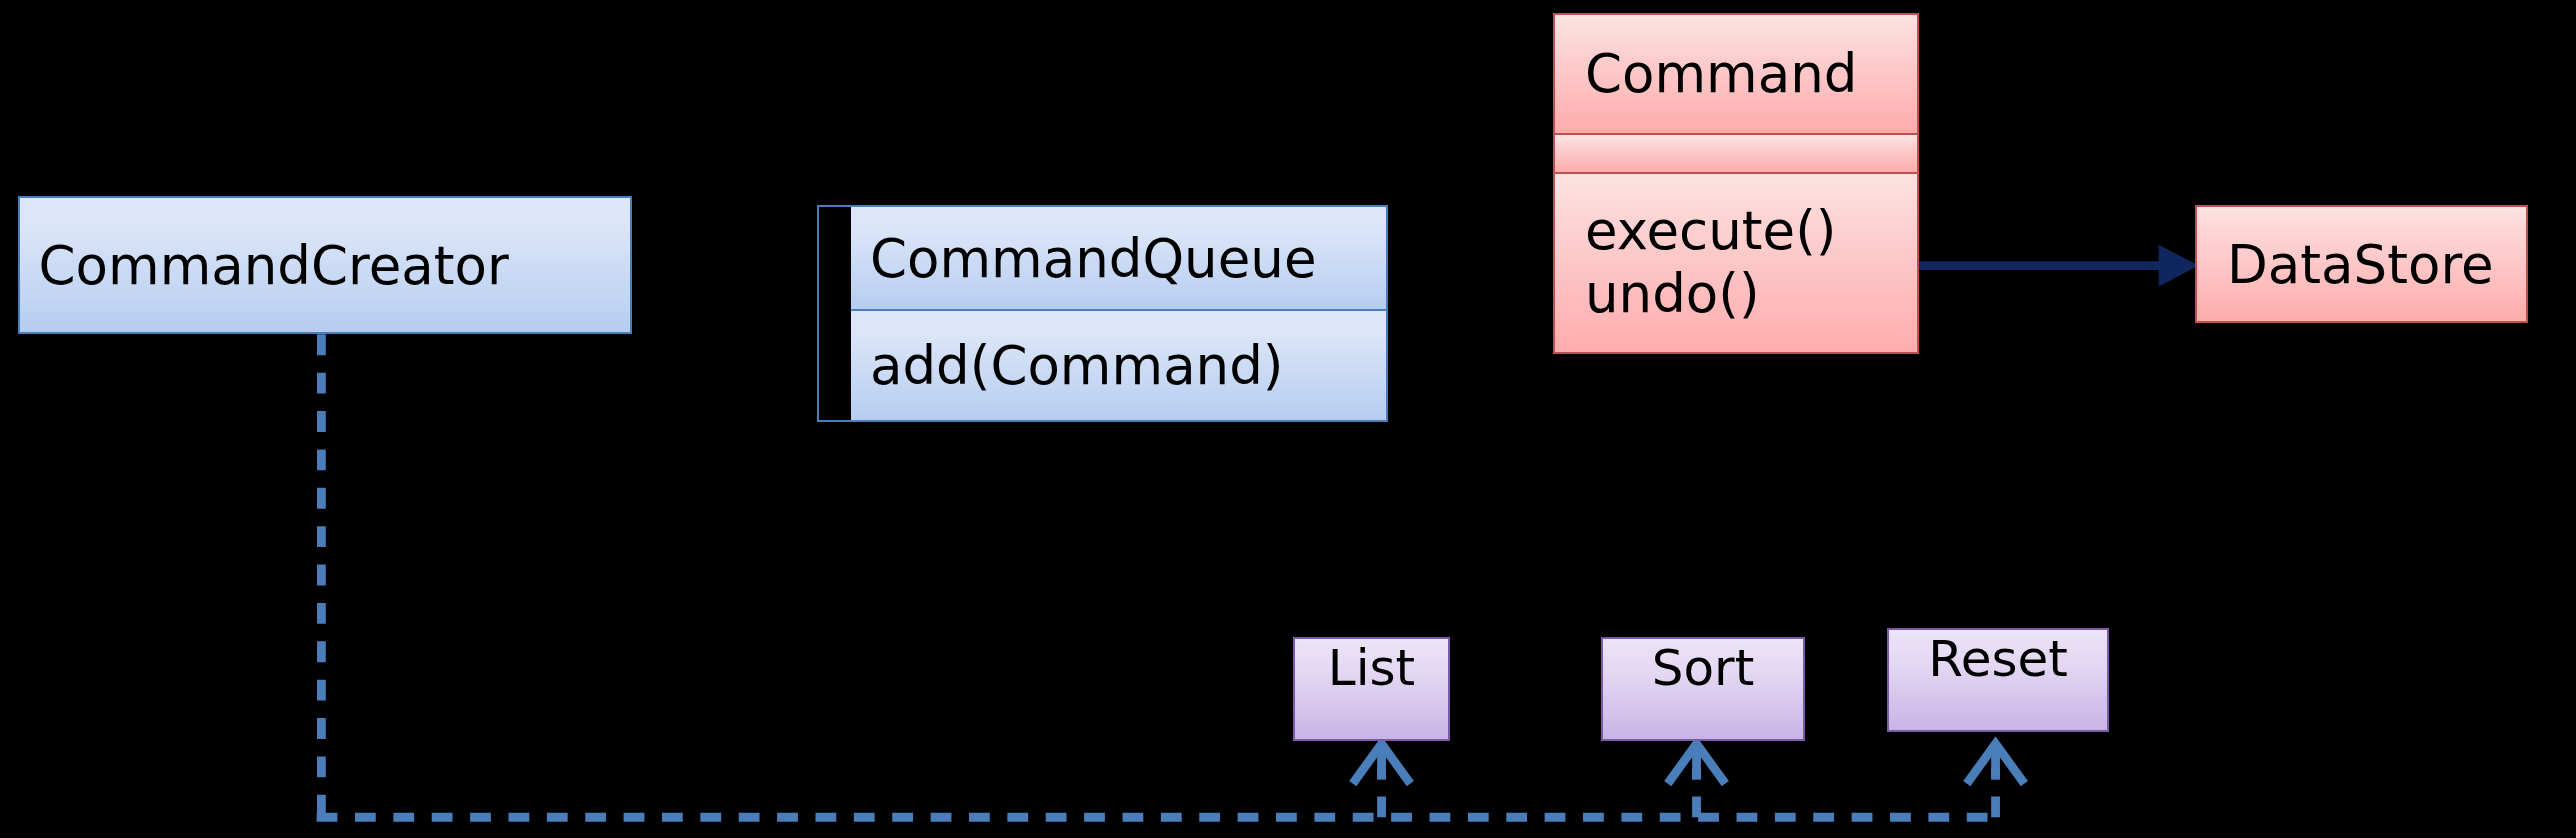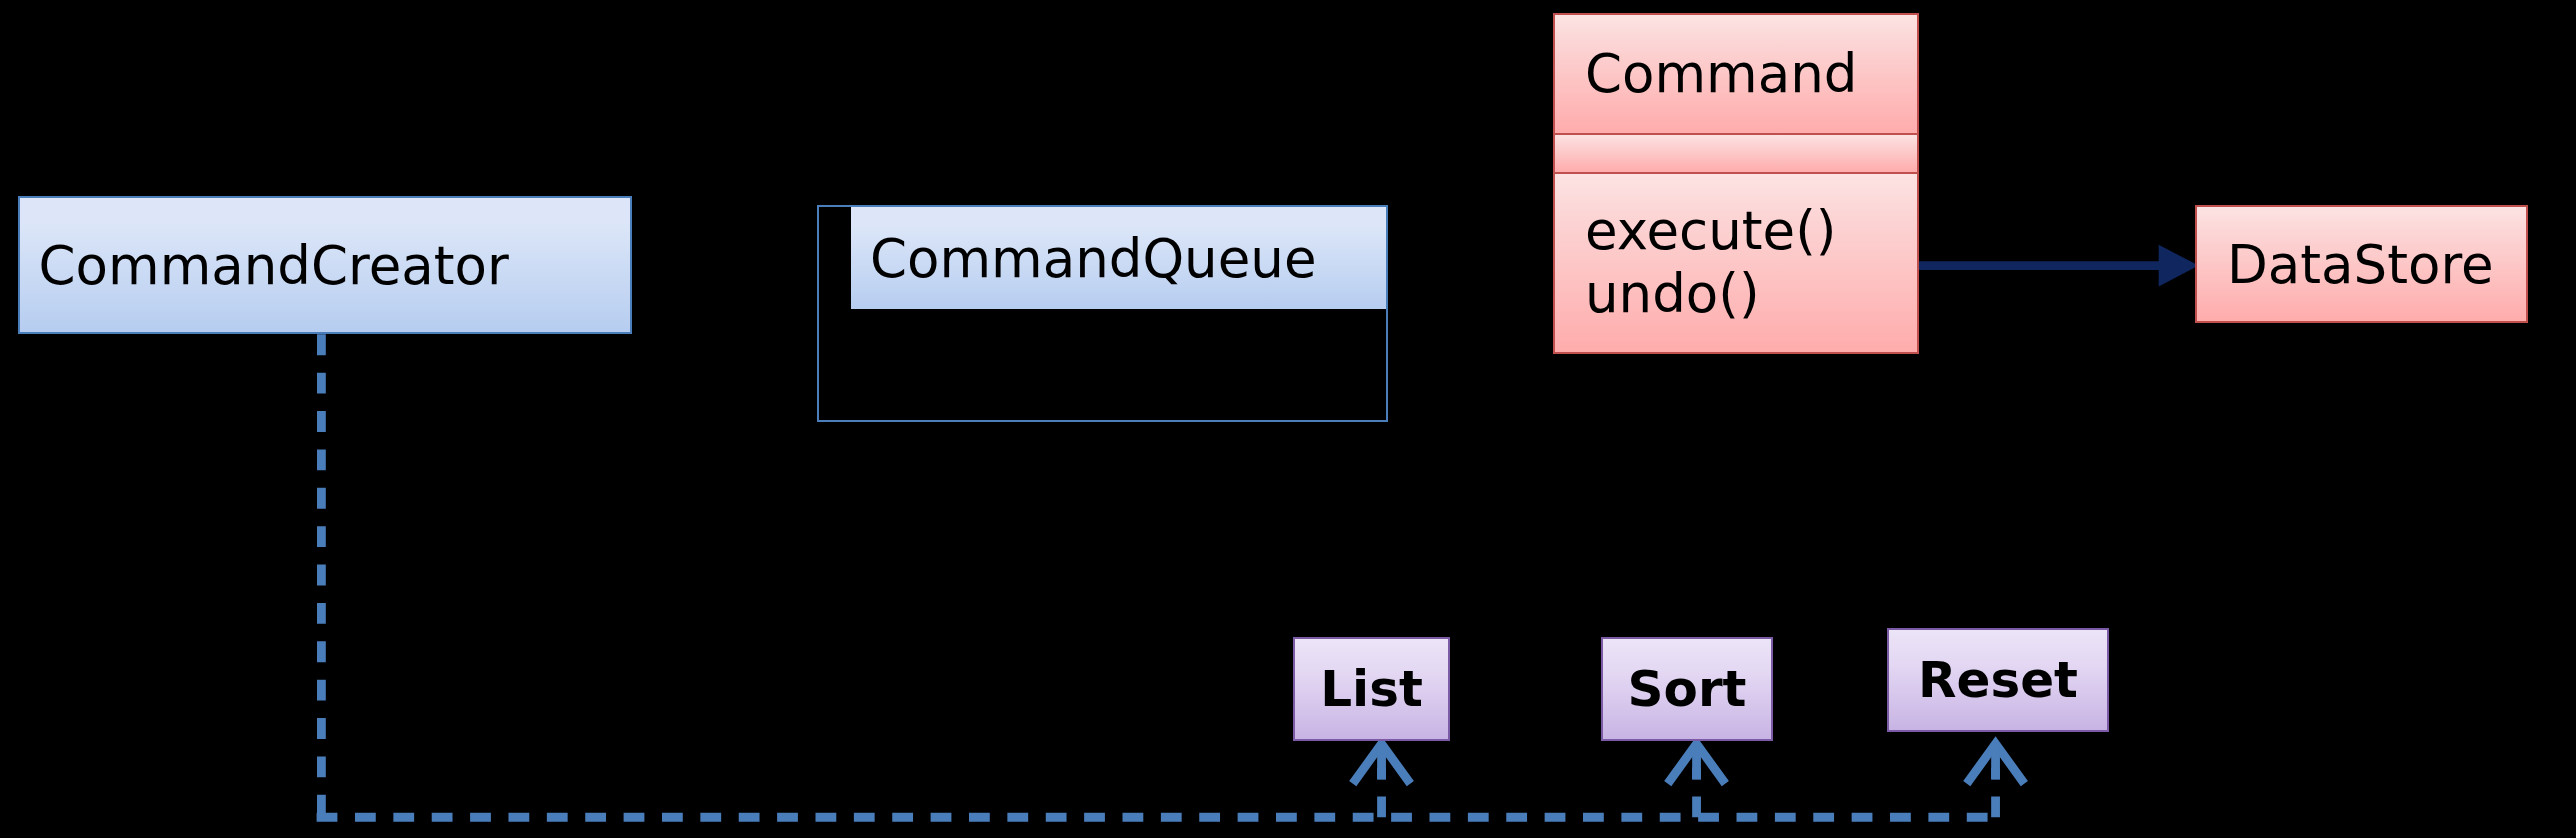--- a/index.html
+++ b/index.html
@@ -68,24 +68,22 @@
 
   
   .purple-box {
     position: absolute;
     box-sizing: border-box;
     border: 2.4px solid #7b5ba6;
     background: linear-gradient(to bottom, #ece4f7 0%, #e3d7f3 35%, #c8b4e4 100%);
     color: #000000;
     font-size: 50px;
     display: flex;
-    align-items: center;
     justify-content: center;
     white-space: pre;
-    font-weight: bold;
   }
 
   
   #connectors {
     position: absolute;
     left: 0;
     top: 0;
     width: 2576px;
     height: 839px;
     pointer-events: none;
@@ -130,40 +128,41 @@
       <line x1="2496" y1="930" x2="2496" y2="975"></line>
     </g>
   </svg>
 
   <div class="uml-box blue-box" style="left:17.6px; top:196px; width:614px; height:138px;">
     <div class="compartment" style="flex:1 1 auto;">CommandCreator</div>
   </div>
 
   <div class="uml-box blue-box" style="left:817px; top:205px; width:571px; height:217px;padding-left:32px;">
     <div class="compartment" style="height:102px;">CommandQueue</div>
+    <div class="compartment" style="flex:1 1 auto;">add(Command)</div>
   </div>
 
   <div class="uml-box pink-box" style="left:1553px; top:12.8px; width:366px; height:341px;">
     <div class="compartment" style="height:118px;">Command</div>
     <div class="compartment" style="height:39px;"></div>
     <div class="compartment methods" style="flex:1 1 auto;">
       <span>execute()</span>
       <span>undo()</span>
     </div>
   </div>
 
   <div class="uml-box pink-box" style="left:2195px; top:205px; width:333px; height:118px;">
     <div class="compartment" style="flex:1 1 auto;">DataStore</div>
   </div>
 
   <div class="purple-box" style="left:1293px; top:637px; width:157px; height:104px;">
     <span>List</span>
   </div>
 
-  <div class="purple-box" style="left:1601px; top:637px; width:172px; height:104px;">
+  <div class="purple-box" style="left:1601px; top:637px; width:204px; height:104px;">
     <span>Sort</span>
   </div>
 
   <div class="purple-box" style="left:1887px; top:628px; width:222px; height:104px;">
     <span>Reset</span>
   </div>
 
 </div>
 
 

